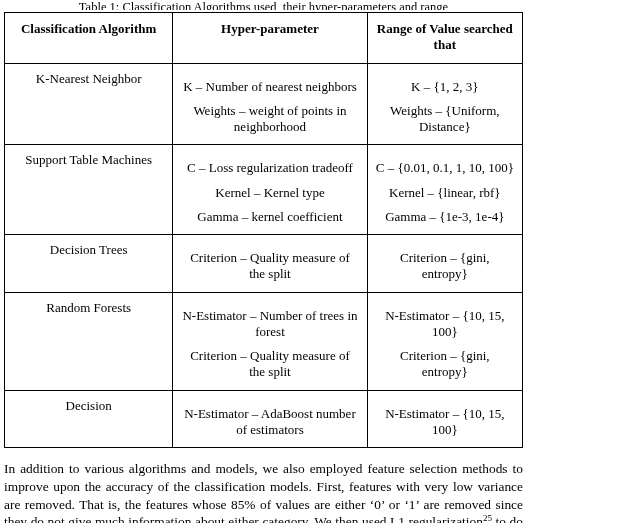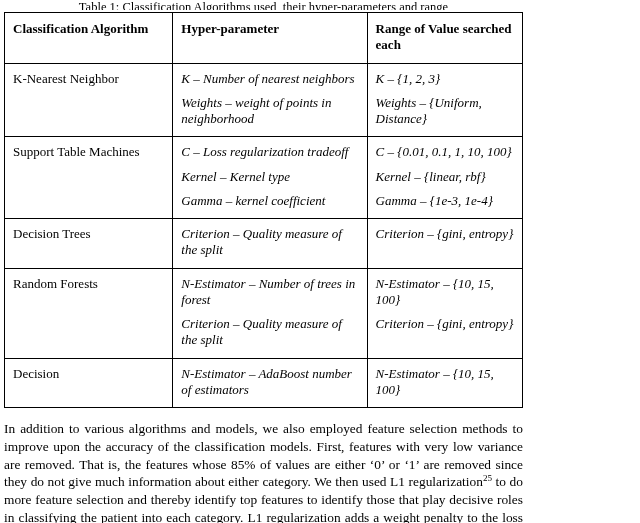--- a/index.html
+++ b/index.html
@@ -31,37 +31,36 @@
   table.algo-table {
     border-collapse: collapse;
     width: 100%;
     margin-top: 2px;
     table-layout: fixed;
   }
   table.algo-table th,
   table.algo-table td {
     border: 1px solid #000000;
     vertical-align: top;
-    text-align: left;
+    text-align: center;
     font-size: 13px;
     padding: 7px 8px 9px 8px;
     line-height: 1.25;
     overflow: hidden;
   }
   table.algo-table th {
     font-weight: bold;
     padding-top: 8px;
     padding-bottom: 9px;
   }
   col.c1 { width: 32.5%; }
   col.c2 { width: 37.5%; }
   col.c3 { width: 30%; }
   td p, th p {
-    margin: 0 0 8px 0;
-    font-style: italic;
+    margin: 8px 0 8px 0;
   }
   td p:last-child, th p:last-child {
     margin-bottom: 0;
   }
   .body-text {
     margin-top: 12px;
     font-size: 13.4px;
     line-height: 1.33;
     text-align: justify;
   }
@@ -85,21 +84,21 @@
   <table class="algo-table">
     <colgroup>
       <col class="c1">
         <col class="c2">
         <col class="c3">
     </colgroup>
     <thead>
       <tr>
         <th>Classification Algorithm</th>
         <th>Hyper-parameter</th>
-        <th>Range of Value searched each</th>
+        <th>Range of Value searched that</th>
       </tr>
     </thead>
     <tbody>
       <tr>
         <td>K-Nearest Neighbor</td>
         <td>
           <p>K – Number of nearest neighbors</p>
           <p>Weights – weight of points in neighborhood</p>
         </td>
         <td>

